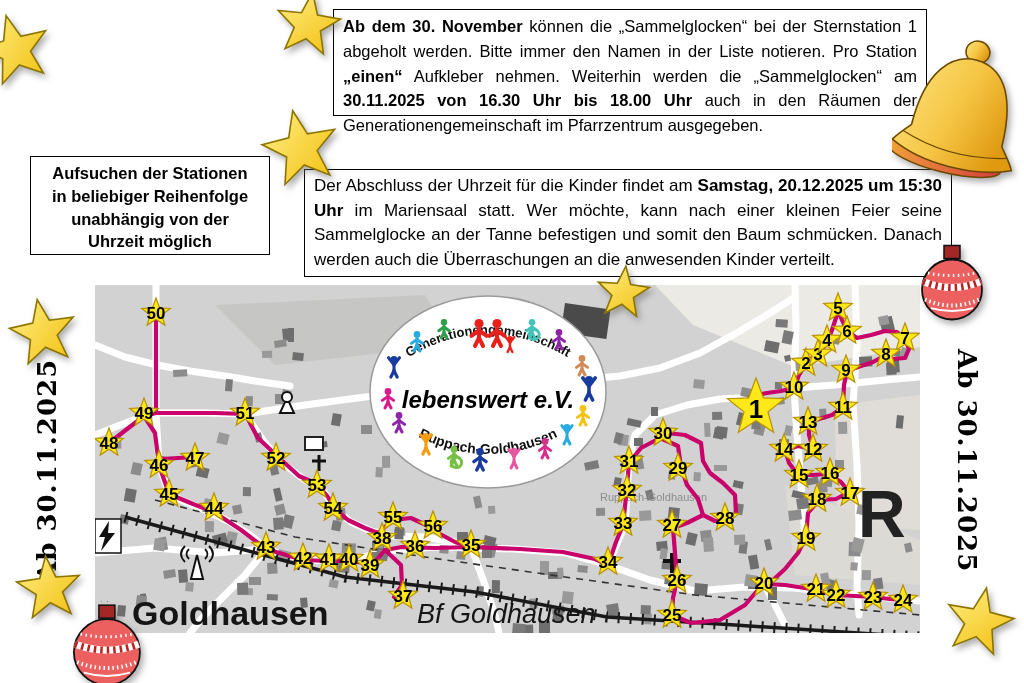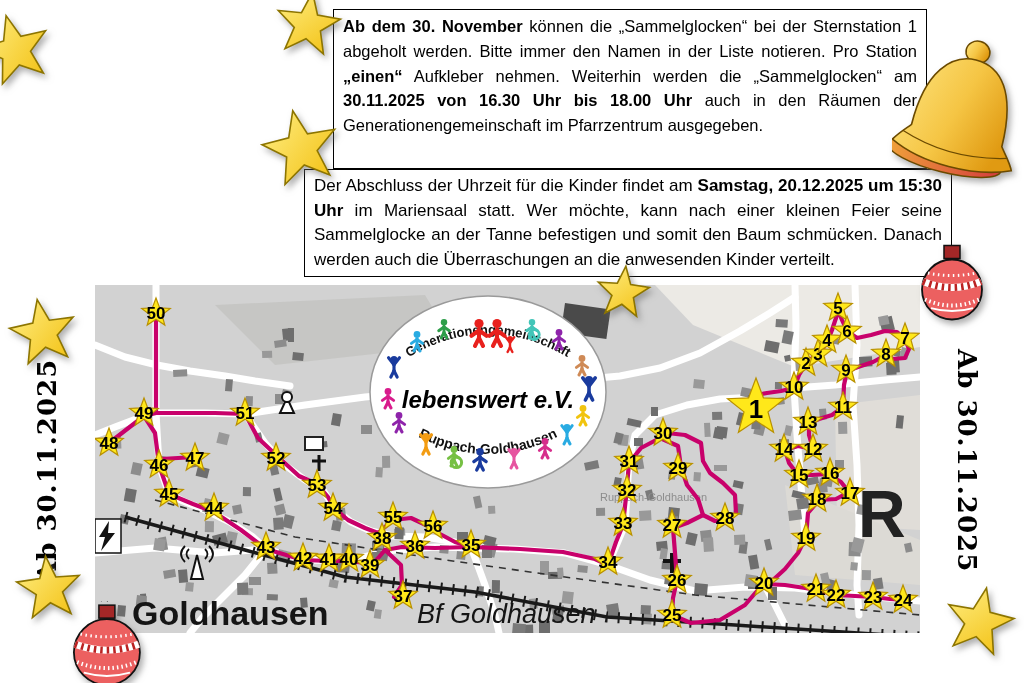--- a/index.html
+++ b/index.html
@@ -5,21 +5,21 @@
   html,body{margin:0;padding:0;background:#fff;}
   .page{position:relative;width:1024px;height:683px;background:#ffffff;overflow:hidden;
         font-family:"Liberation Sans",sans-serif;color:#000;}
   .box{position:absolute;background:#fff;border:2px solid #000;box-sizing:border-box;z-index:4;}
   .box-title{left:35px;top:24px;width:252px;height:116px;text-align:center;padding-top:5px;}
   .t-head{font-size:21px;font-weight:bold;text-decoration:underline;line-height:1.3;}
   .t-lines{font-size:18px;font-weight:bold;line-height:1.35;white-space:pre-line;}
   .box-info{left:30px;top:156px;width:240px;height:99px;border-width:1.5px;
             font-weight:bold;font-size:16.5px;text-align:center;line-height:1.38;
             padding-top:5px;white-space:pre-line;}
-  .box-n1{left:333px;top:9px;width:594px;height:160px;border-width:1.5px;
+  .box-n1{left:333px;top:9px;width:594px;height:107px;border-width:1.5px;
           font-size:16.5px;line-height:1.5;padding:4px 9px;text-align:justify;}
   .box-n2{left:304px;top:169px;width:648px;height:108px;border-width:1.5px;
           font-size:17px;line-height:1.45;padding:4px 9px;text-align:justify;}
   .banner{position:absolute;font-family:"DejaVu Serif",serif;font-weight:bold;
           font-size:26px;letter-spacing:1px;white-space:nowrap;width:220px;text-align:center;z-index:2;}
   .banner-left{left:-63px;top:457px;transform:rotate(-90deg);}
   .banner-right{left:857px;top:444px;transform:rotate(90deg);}
   #map-svg{position:absolute;left:95px;top:285px;z-index:1;}
   .decor{position:absolute;z-index:6;pointer-events:none;}
   .shadowed{filter:drop-shadow(3px 4px 3px rgba(110,110,110,0.55));}
@@ -648,20 +648,24 @@
           <path d="M0.0,-15.0L3.7,-5.1L14.3,-4.6L6.0,1.9L8.8,12.1L0.0,6.3L-8.8,12.1L-6.0,1.9L-14.3,-4.6L-3.7,-5.1Z" fill="#ffe81a" stroke="#b89000" stroke-width="1.2"></path>
           <text x="0" y="2" text-anchor="middle" dominant-baseline="middle" font-size="17" font-weight="bold" fill="#000" font-family="&quot;Liberation Sans&quot;,sans-serif">56</text>
         </g>
       </g>
     </svg>
 
   <div class="banner banner-left">Ab 30.11.2025</div>
   <div class="banner banner-right">Ab 30.11.2025</div>
 
 
+  <div class="box box-info" id="info-box">Aufsuchen der Stationen
+in beliebiger Reihenfolge
+unabhängig von der
+Uhrzeit möglich</div>
 
   <div class="box box-n1" id="notice1"><b>Ab dem 30. November </b><span>können die „Sammelglocken“ bei der Sternstation 1 abgeholt werden. Bitte immer den Namen in der Liste notieren. Pro Station </span><b>„einen“</b><span> Aufkleber nehmen. Weiterhin werden die „Sammelglocken“ am </span><b>30.11.2025 von 16.30 Uhr bis 18.00 Uhr</b><span> auch in den Räumen der Generationengemeinschaft im Pfarrzentrum ausgegeben.</span></div>
 
   <div class="box box-n2" id="notice2"><span>Der Abschluss der Uhrzeit für die Kinder findet am </span><b>Samstag, 20.12.2025 um 15:30 Uhr</b><span> im Mariensaal statt. Wer möchte, kann nach einer kleinen Feier seine Sammelglocke an der Tanne befestigen und somit den Baum schmücken. Danach werden auch die Überraschungen an die anwesenden Kinder verteilt.</span></div>
 
   <div id="decor">
       <svg width="82.8" height="82.8" viewBox="-41.4 -41.4 82.8 82.8" class="decor shadowed" style="left: -26.4px; top: 8.6px;">
         <defs>
           <linearGradient id="stg0" x1="0" y1="0" x2="1" y2="1">
             <stop offset="0" stop-color="#ffef86"></stop>

